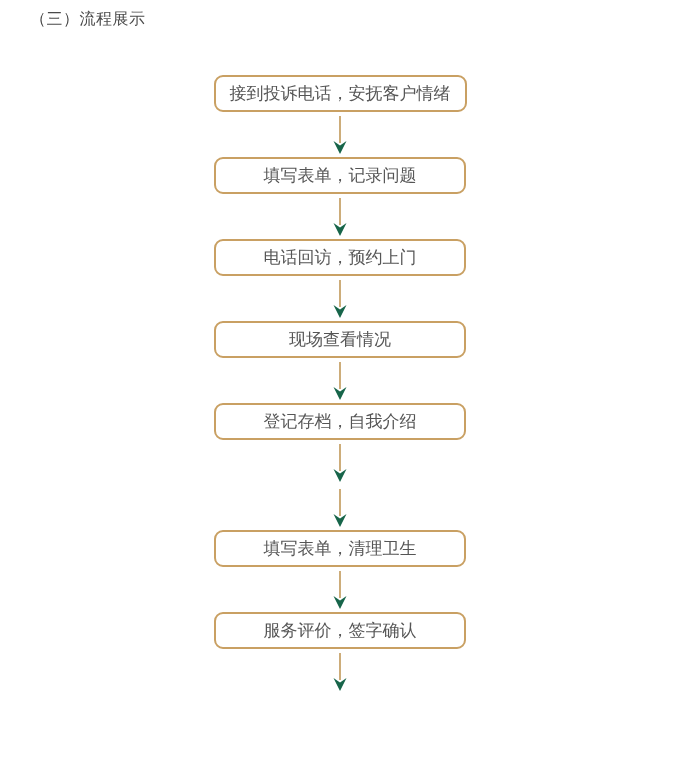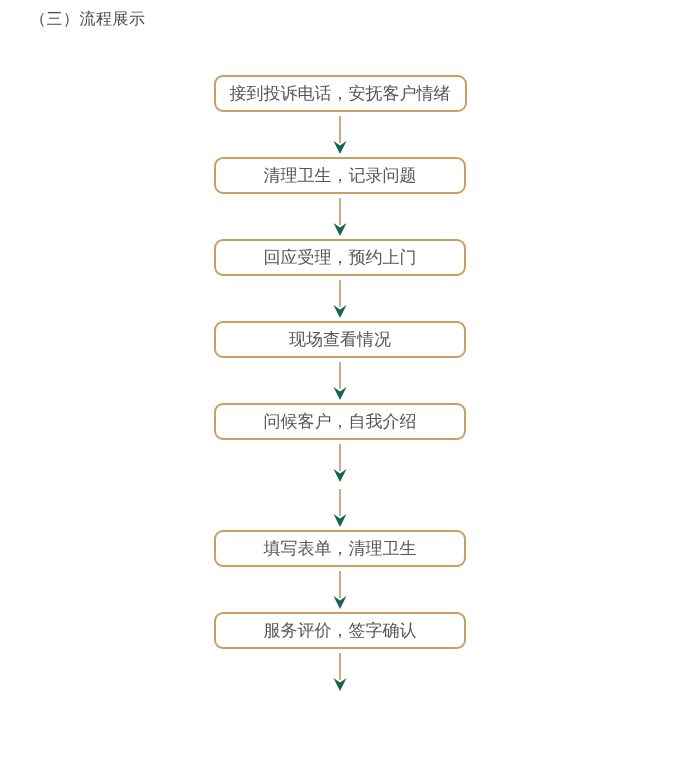--- a/index.html
+++ b/index.html
@@ -72,42 +72,42 @@
 
   <div class="flow">
 
     <div class="flow-box">接到投诉电话，安抚客户情绪</div>
 
     <svg class="flow-arrow" viewBox="0 0 16 45" aria-hidden="true">
       <line class="stem" x1="8" y1="4" x2="8" y2="31"></line>
       <path class="head" d="M1.5,29 L8,33.5 L14.5,29 L8,42 Z"></path>
     </svg>
 
-    <div class="flow-box">清理卫生，记录问题</div>
+    <div class="flow-box">填写表单，记录问题</div>
 
     <svg class="flow-arrow" viewBox="0 0 16 45" aria-hidden="true">
       <line class="stem" x1="8" y1="4" x2="8" y2="31"></line>
       <path class="head" d="M1.5,29 L8,33.5 L14.5,29 L8,42 Z"></path>
     </svg>
 
-    <div class="flow-box">回应受理，预约上门</div>
+    <div class="flow-box">电话回访，预约上门</div>
 
     <svg class="flow-arrow" viewBox="0 0 16 45" aria-hidden="true">
       <line class="stem" x1="8" y1="4" x2="8" y2="31"></line>
       <path class="head" d="M1.5,29 L8,33.5 L14.5,29 L8,42 Z"></path>
     </svg>
 
     <div class="flow-box">现场查看情况</div>
 
     <svg class="flow-arrow" viewBox="0 0 16 45" aria-hidden="true">
       <line class="stem" x1="8" y1="4" x2="8" y2="31"></line>
       <path class="head" d="M1.5,29 L8,33.5 L14.5,29 L8,42 Z"></path>
     </svg>
 
-    <div class="flow-box">问候客户，自我介绍</div>
+    <div class="flow-box">登记存档，自我介绍</div>
 
     <svg class="flow-arrow" viewBox="0 0 16 45" aria-hidden="true">
       <line class="stem" x1="8" y1="4" x2="8" y2="31"></line>
       <path class="head" d="M1.5,29 L8,33.5 L14.5,29 L8,42 Z"></path>
     </svg>
 
 
     <svg class="flow-arrow" viewBox="0 0 16 45" aria-hidden="true">
       <line class="stem" x1="8" y1="4" x2="8" y2="31"></line>
       <path class="head" d="M1.5,29 L8,33.5 L14.5,29 L8,42 Z"></path>

